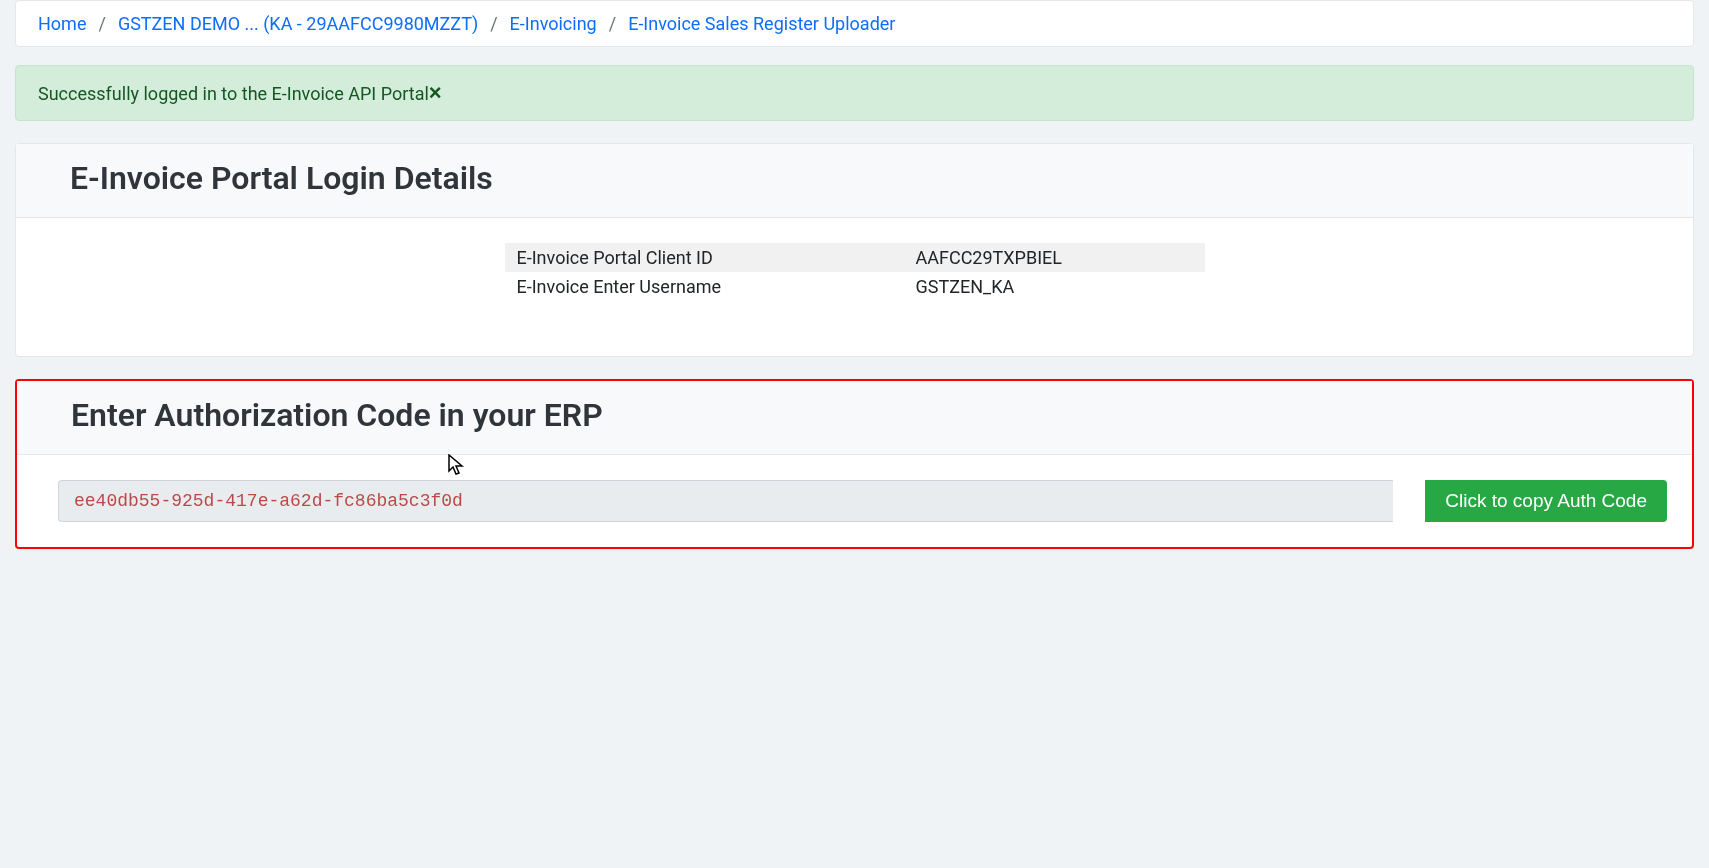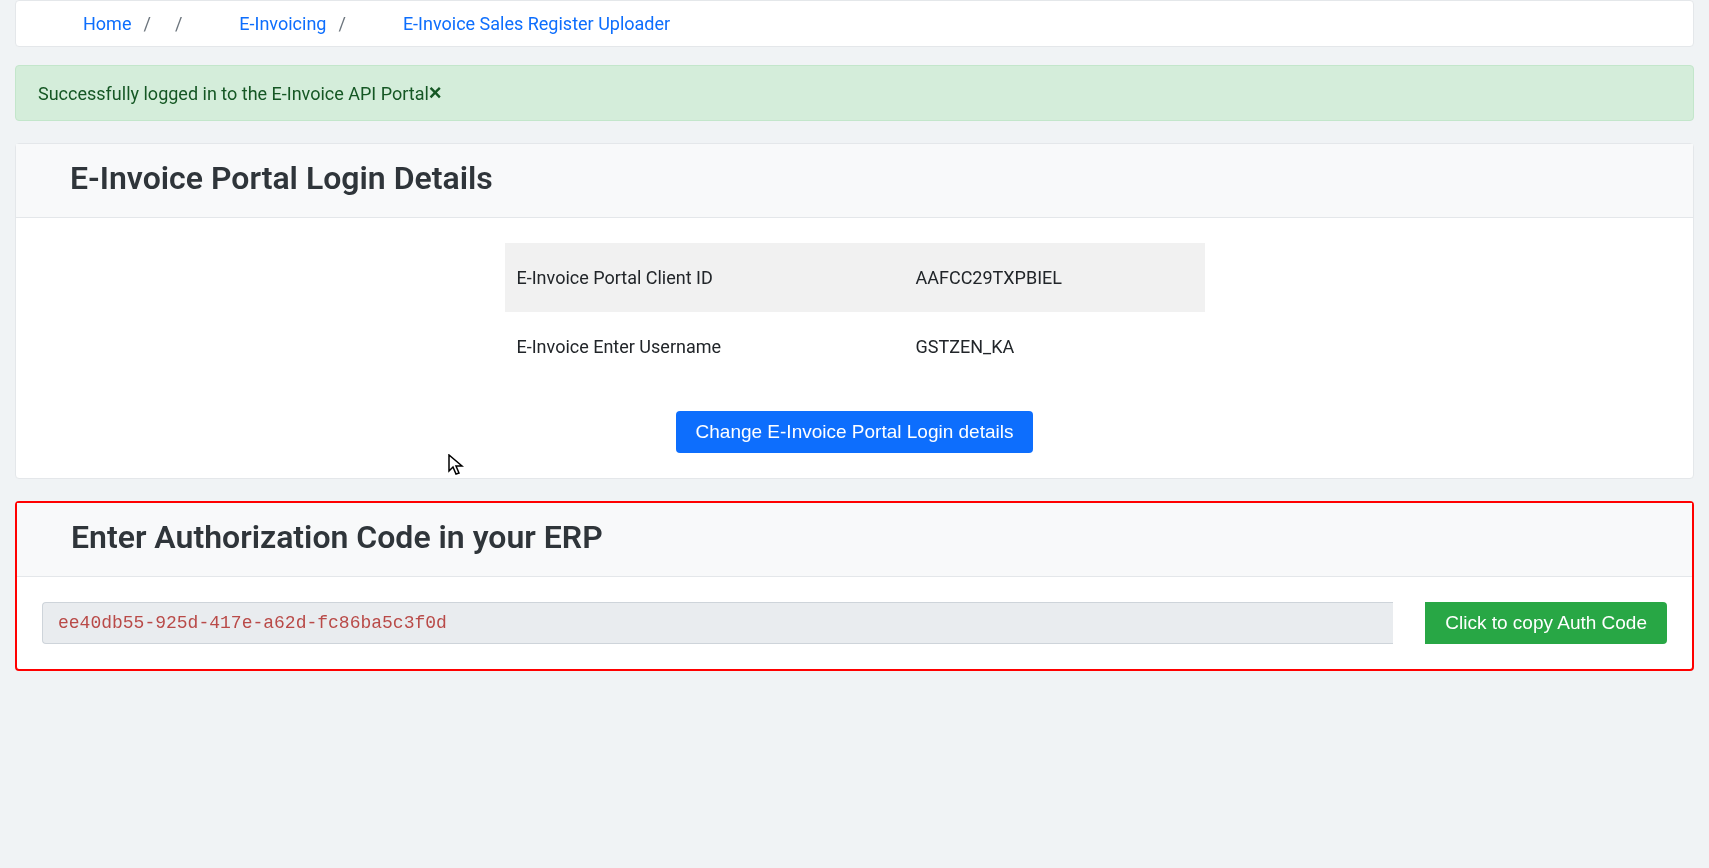--- a/index.html
+++ b/index.html
@@ -20,21 +20,20 @@
       margin-bottom: 18px;
       border: 1px solid #e4e7ea;
       display: flex;
       align-items: center;
       flex-wrap: wrap;
       font-size: 18px;
     }
     .breadcrumb a {
       color: #0d6efd;
       text-decoration: none;
-      margin-left: 45px;
     }
     .breadcrumb .sep {
       color: #6c757d;
       margin: 0 12px;
     }
     .alert-success {
       background: #d4edda;
       border: 1px solid #c3e6cb;
       color: #155724;
       padding: 16px 22px;
@@ -79,21 +78,21 @@
     .detail-table {
       margin: 0 auto 30px auto;
       width: 700px;
       border-collapse: collapse;
       font-size: 18px;
     }
     .detail-table tr:first-child {
       background: #f1f1f1;
     }
     .detail-table td {
-      padding: 24px 12px;
+      padding: 4px 12px;
       text-align: left;
     }
     .detail-table td:first-child {
       width: 57%;
     }
     .detail-table td:last-child {
       font-weight: 400;
     }
     .btn {
       display: inline-block;
@@ -130,37 +129,39 @@
     .auth-code-input {
       flex: 1;
       background: #e9ecef;
       border: 1px solid #ced4da;
       border-right: none;
       border-radius: 4px 0 0 4px;
       padding: 10px 15px;
       font-family: SFMono-Regular, Menlo, Monaco, Consolas, "Liberation Mono", "Courier New", monospace;
       font-size: 18px;
       color: #b94a48;
+      margin-left: 16px;
     }
     .input-group .btn {
       border-radius: 0 4px 4px 0;
     }
     .cursor-overlay {
       position: absolute;
       pointer-events: none;
       width: 16px;
       height: 22px;
     }
   </style>
 </head>
 <body>
 
 <nav class="breadcrumb">
   <a href="#">Home</a>
   <span class="sep">/</span>
+  <a href="#">GSTZEN DEMO ... (KA - 29AAFCC9980MZZT)</a>
   <span class="sep">/</span>
   <a href="#">E-Invoicing</a>
   <span class="sep">/</span>
   <a href="#">E-Invoice Sales Register Uploader</a>
 </nav>
 
 <div class="alert-success">
   <span>Successfully logged in to the E-Invoice API Portal</span>
   <button class="alert-close">×</button>
 </div>
@@ -175,23 +176,20 @@
           <tr>
         <td>E-Invoice Portal Client ID</td>
         <td>AAFCC29TXPBIEL</td>
       </tr>
       <tr>
         <td>E-Invoice Enter Username</td>
         <td>GSTZEN_KA</td>
       </tr>
     </tbody>
       </table>
-    <div class="btn-center-wrap">
-      <button class="btn btn-primary">Change E-Invoice Portal Login details</button>
-    </div>
   </div>
 </div>
 
 <div class="card card-highlight">
   <div class="card-header">
     <h2>Enter Authorization Code in your ERP</h2>
   </div>
   <div class="card-body">
     <div class="input-group">
       <input type="text" readonly="" class="auth-code-input" value="ee40db55-925d-417e-a62d-fc86ba5c3f0d" style="">

